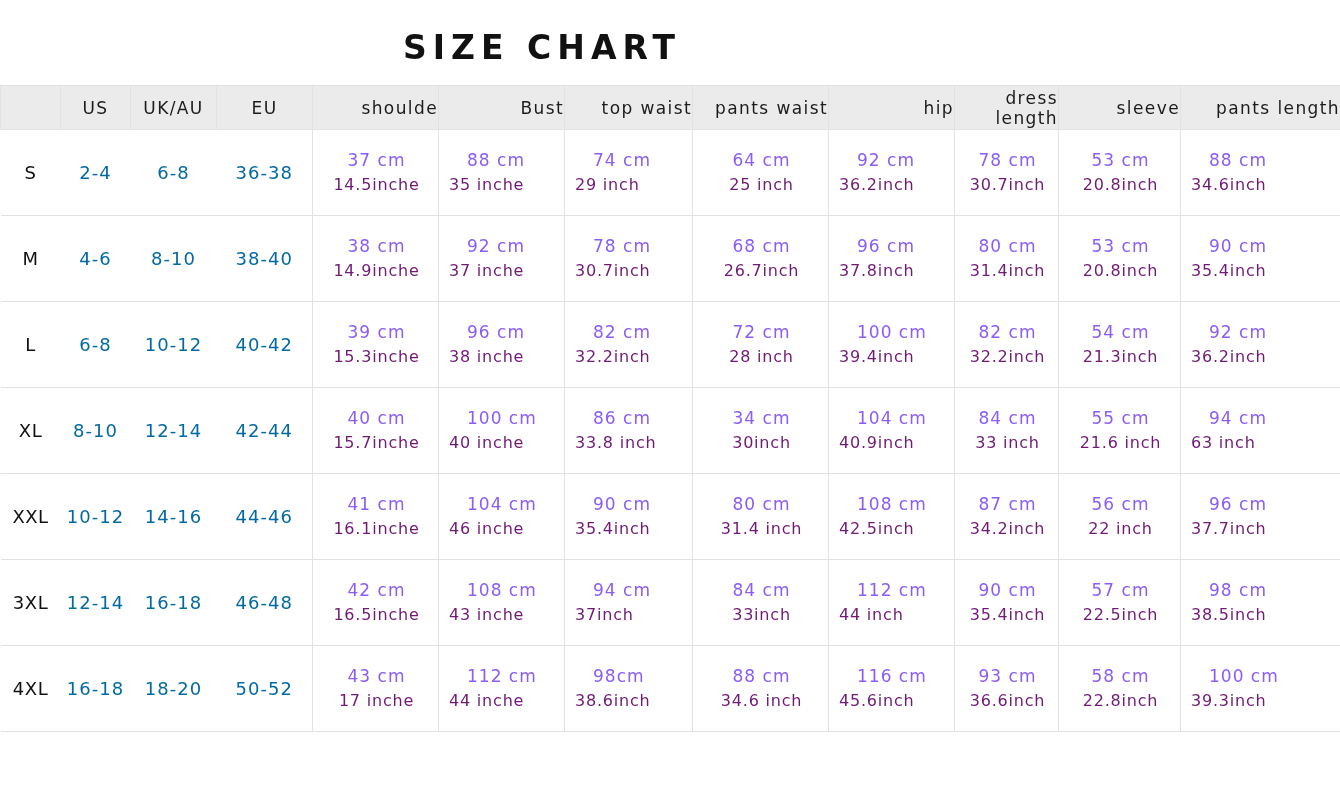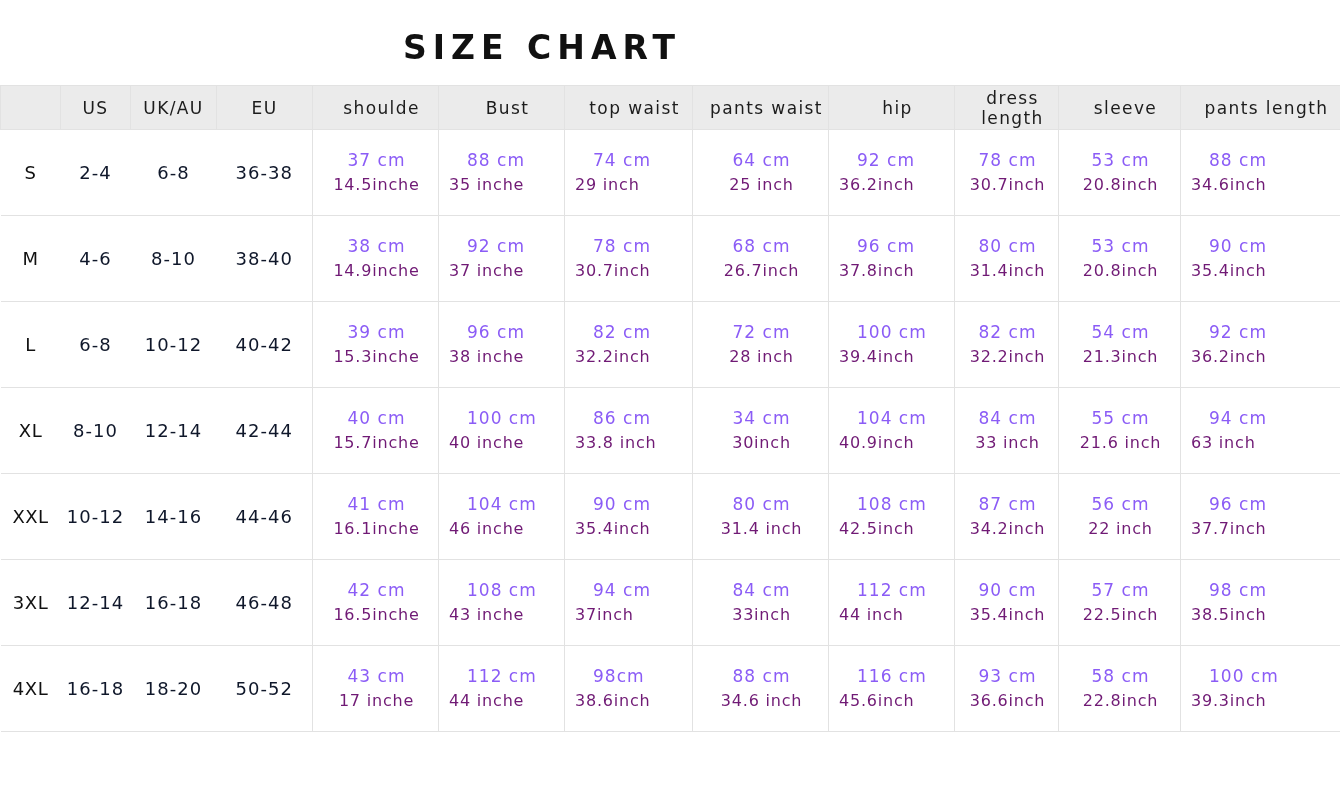--- a/index.html
+++ b/index.html
@@ -55,39 +55,39 @@
     border-left: none;
     border-right: none;
     border-top: 1px solid #ebebeb;
     border-bottom: 1px solid #ebebeb;
     margin-top: 8px;
   }
   thead th.left-group {
     text-align: center;
   }
   thead th.lbl {
-    text-align: center;
+    text-align: right;
     padding-left: 12px;
   }
   tbody tr {
     height: 86px;
   }
   tbody td {
     border-left: 1px solid #e6e6e6;
     border-right: 1px solid #e6e6e6;
     border-top: 1px solid #ececec;
     border-bottom: 1px solid #ececec;
   }
   tbody td.plain {
     border-left: none;
     border-right: none;
     text-align: center;
     font-size: 18px;
     letter-spacing: 1px;
-    color: #0f172a;
+    color: #0369a1;
     margin-left: 36px;
   }
   tbody td.sz {
     border-left: none;
     border-right: none;
     text-align: center;
     font-size: 18px;
     letter-spacing: 0.5px;
     color: #111;
   }

